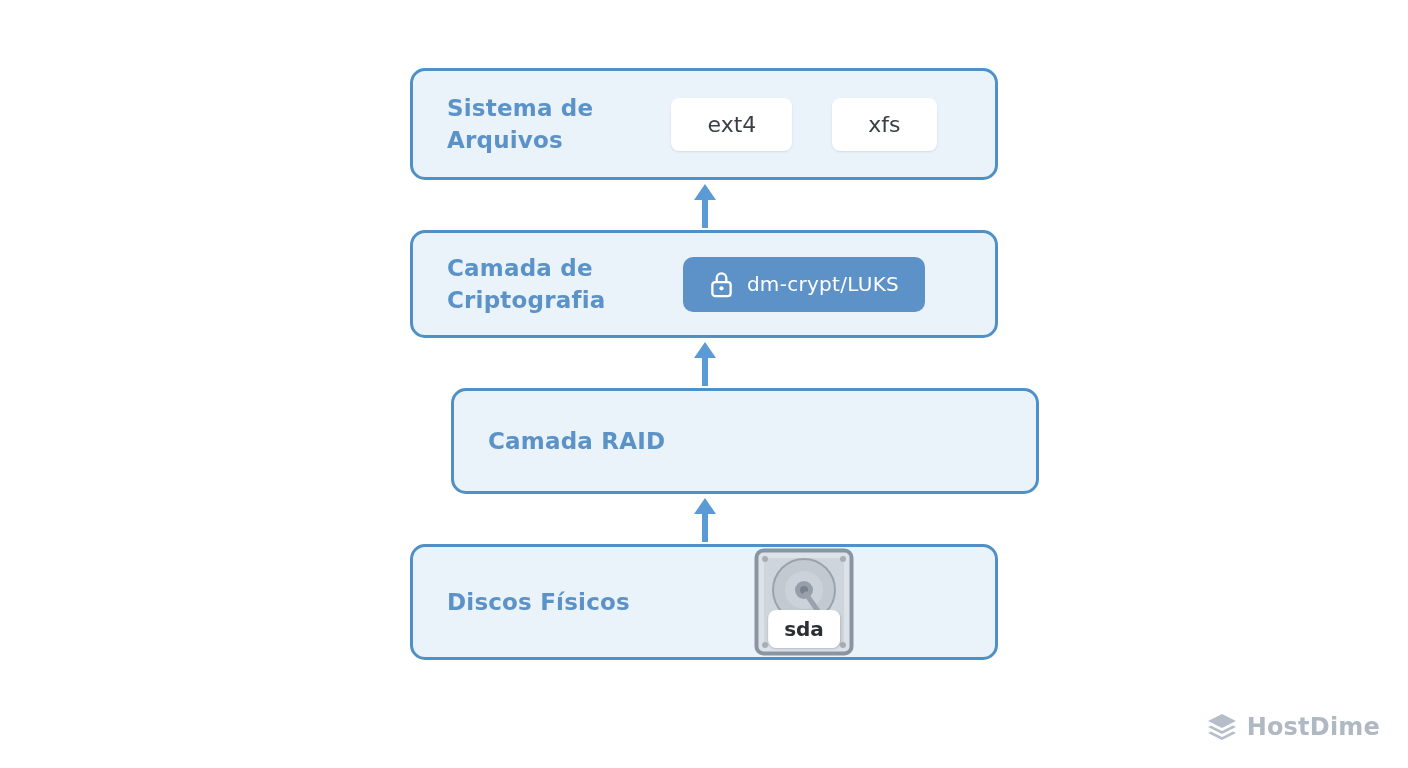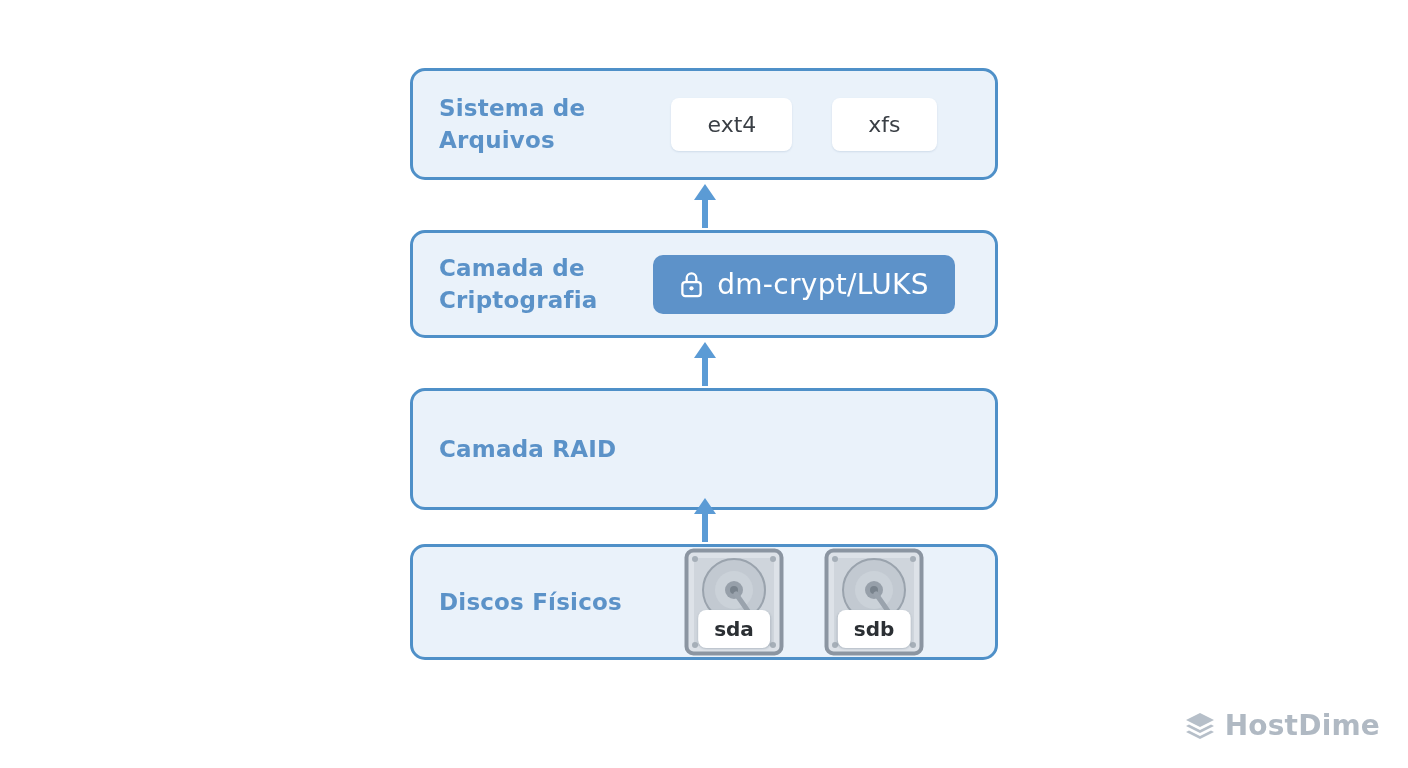--- a/index.html
+++ b/index.html
@@ -22,25 +22,25 @@
   .layer-box {
     position: absolute;
     left: 410px;
     width: 588px;
     background: #eaf2fa;
     border: 3px solid #4f90c8;
     border-radius: 15px;
     box-sizing: border-box;
     display: flex;
     align-items: center;
-    padding: 0 26px;
+    padding: 0 34px;
   }
   #box-filesystem { top: 68px;  height: 112px; }
   #box-encryption { top: 230px; height: 108px; }
-  #box-raid       { top: 388px; height: 122px; }
+  #box-raid       { top: 388px; height: 106px; margin-left: 41px; }
   #box-disks      { top: 544px; height: 116px; }
 
   .layer-label {
     width: 200px;
     flex: 0 0 auto;
     color: #5b92c8;
     font-size: 23px;
     font-weight: 600;
     line-height: 1.4;
     letter-spacing: 0.2px;
@@ -67,21 +67,21 @@
 
   
   .badge {
     background: #5d92c9;
     border-radius: 10px;
     padding: 13px 26px;
     display: flex;
     align-items: center;
     gap: 13px;
     color: #ffffff;
-    font-size: 28px;
+    font-size: 20px;
     font-weight: 500;
     letter-spacing: 0.3px;
   }
   .badge svg { display: block; flex: 0 0 auto; }
 
   
   .arrow-up {
     position: absolute;
     left: 692px;
     width: 26px;
@@ -118,21 +118,21 @@
   .brand {
     position: absolute;
     right: 28px;
     bottom: 26px;
     display: flex;
     align-items: center;
     gap: 9px;
   }
   .brand-text {
     color: #b0b9c3;
-    font-size: 28px;
+    font-size: 24px;
     font-weight: bold;
     letter-spacing: 0.2px;
   }
 </style>
 </head>
 <body>
 
 <div class="canvas">
 
   <div class="layer-box" id="box-filesystem">
@@ -190,36 +190,20 @@
           <circle cx="50" cy="42" r="4" fill="#78828c"></circle>
           <path d="M70 72 Q60 57 52 46" stroke="#9aa3ad" stroke-width="5" fill="none" stroke-linecap="round"></path>
           <circle cx="11" cy="11" r="3" fill="#a6afb8"></circle>
           <circle cx="89" cy="11" r="3" fill="#a6afb8"></circle>
           <circle cx="11" cy="97" r="3" fill="#a6afb8"></circle>
           <circle cx="89" cy="97" r="3" fill="#a6afb8"></circle>
         </svg>
         <div class="disk-label">sda</div>
       </div>
 
-      <div class="disk">
-        <svg width="100" height="108" viewBox="0 0 100 108">
-          <rect x="2.5" y="2.5" width="95" height="103" rx="7" fill="#dde2e8" stroke="#8b95a1" stroke-width="4"></rect>
-          <rect x="10" y="10" width="80" height="88" rx="4" fill="#cfd5dc"></rect>
-          <circle cx="50" cy="42" r="31" fill="#c2c9d1" stroke="#9aa3ad" stroke-width="2"></circle>
-          <circle cx="50" cy="42" r="19" fill="#cbd2d9"></circle>
-          <circle cx="50" cy="42" r="9" fill="#97a0aa"></circle>
-          <circle cx="50" cy="42" r="4" fill="#78828c"></circle>
-          <path d="M70 72 Q60 57 52 46" stroke="#9aa3ad" stroke-width="5" fill="none" stroke-linecap="round"></path>
-          <circle cx="11" cy="11" r="3" fill="#a6afb8"></circle>
-          <circle cx="89" cy="11" r="3" fill="#a6afb8"></circle>
-          <circle cx="11" cy="97" r="3" fill="#a6afb8"></circle>
-          <circle cx="89" cy="97" r="3" fill="#a6afb8"></circle>
-        </svg>
-        <div class="disk-label">sdb</div>
-      </div>
 
     </div>
   </div>
 
   <div class="brand">
     <svg width="32" height="30" viewBox="0 0 32 30" fill="#b6bfc9">
       <path d="M16 2 L30 9 L16 16 L2 9 Z"></path>
       <path d="M5 13.4 L2 15 L16 22 L30 15 L27 13.4 L16 18.9 Z"></path>
       <path d="M5 19.4 L2 21 L16 28 L30 21 L27 19.4 L16 24.9 Z"></path>
     </svg>

